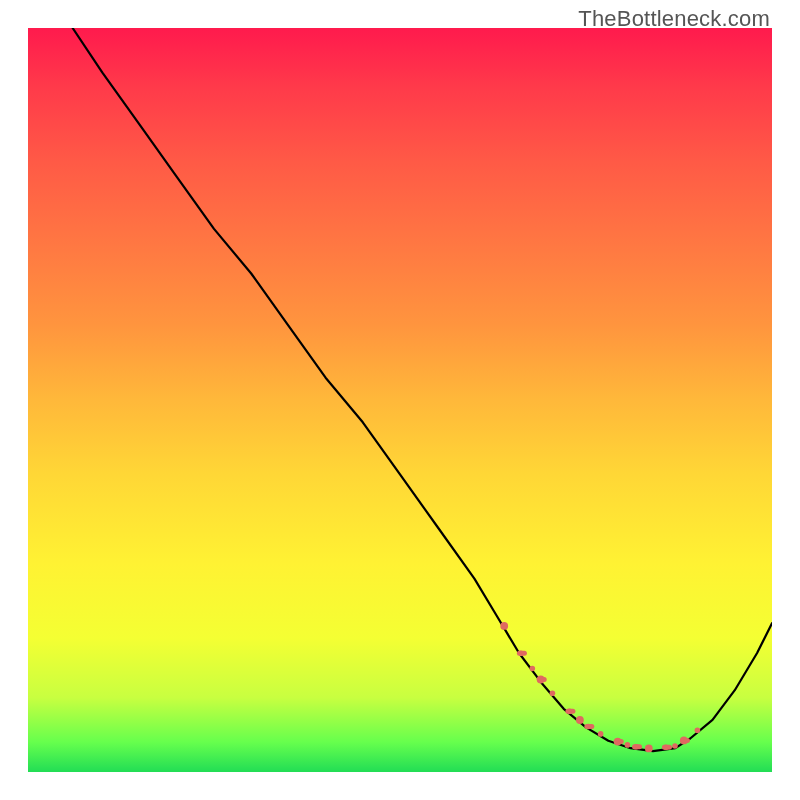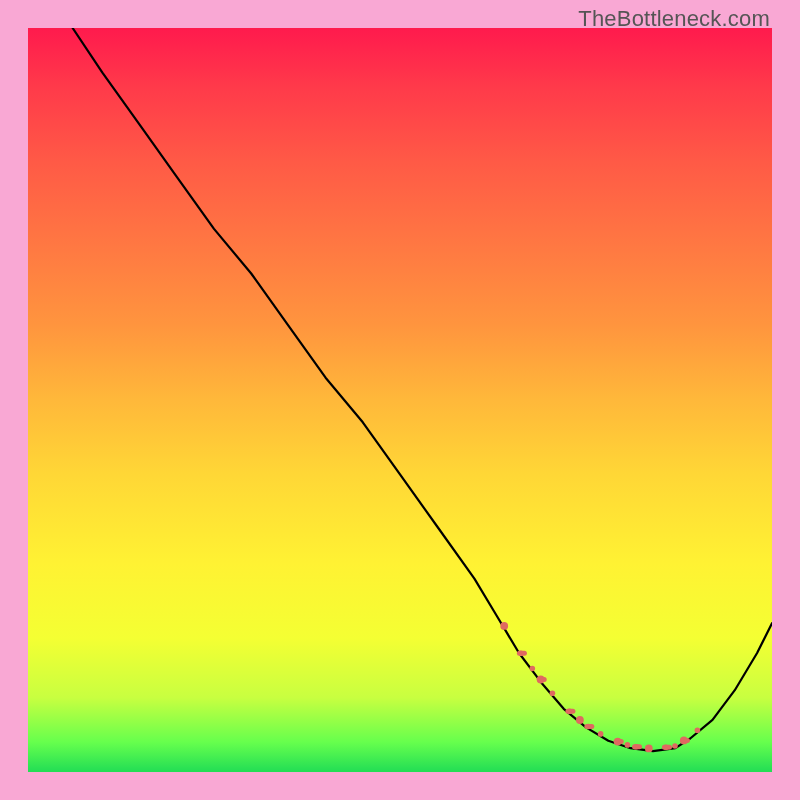--- a/index.html
+++ b/index.html
@@ -8,21 +8,21 @@
     width: 800px;
     height: 800px;
     overflow: hidden;
     background: #000;
     font-family: Arial, Helvetica, sans-serif;
   }
   .frame {
     position: relative;
     width: 800px;
     height: 800px;
-    background: #f9a8d4;
+    background: #ffffff;
   }
   .plot-area {
     position: absolute;
     left: 28px;
     top: 28px;
     width: 744px;
     height: 744px;
     
     background: linear-gradient(
       to bottom,

